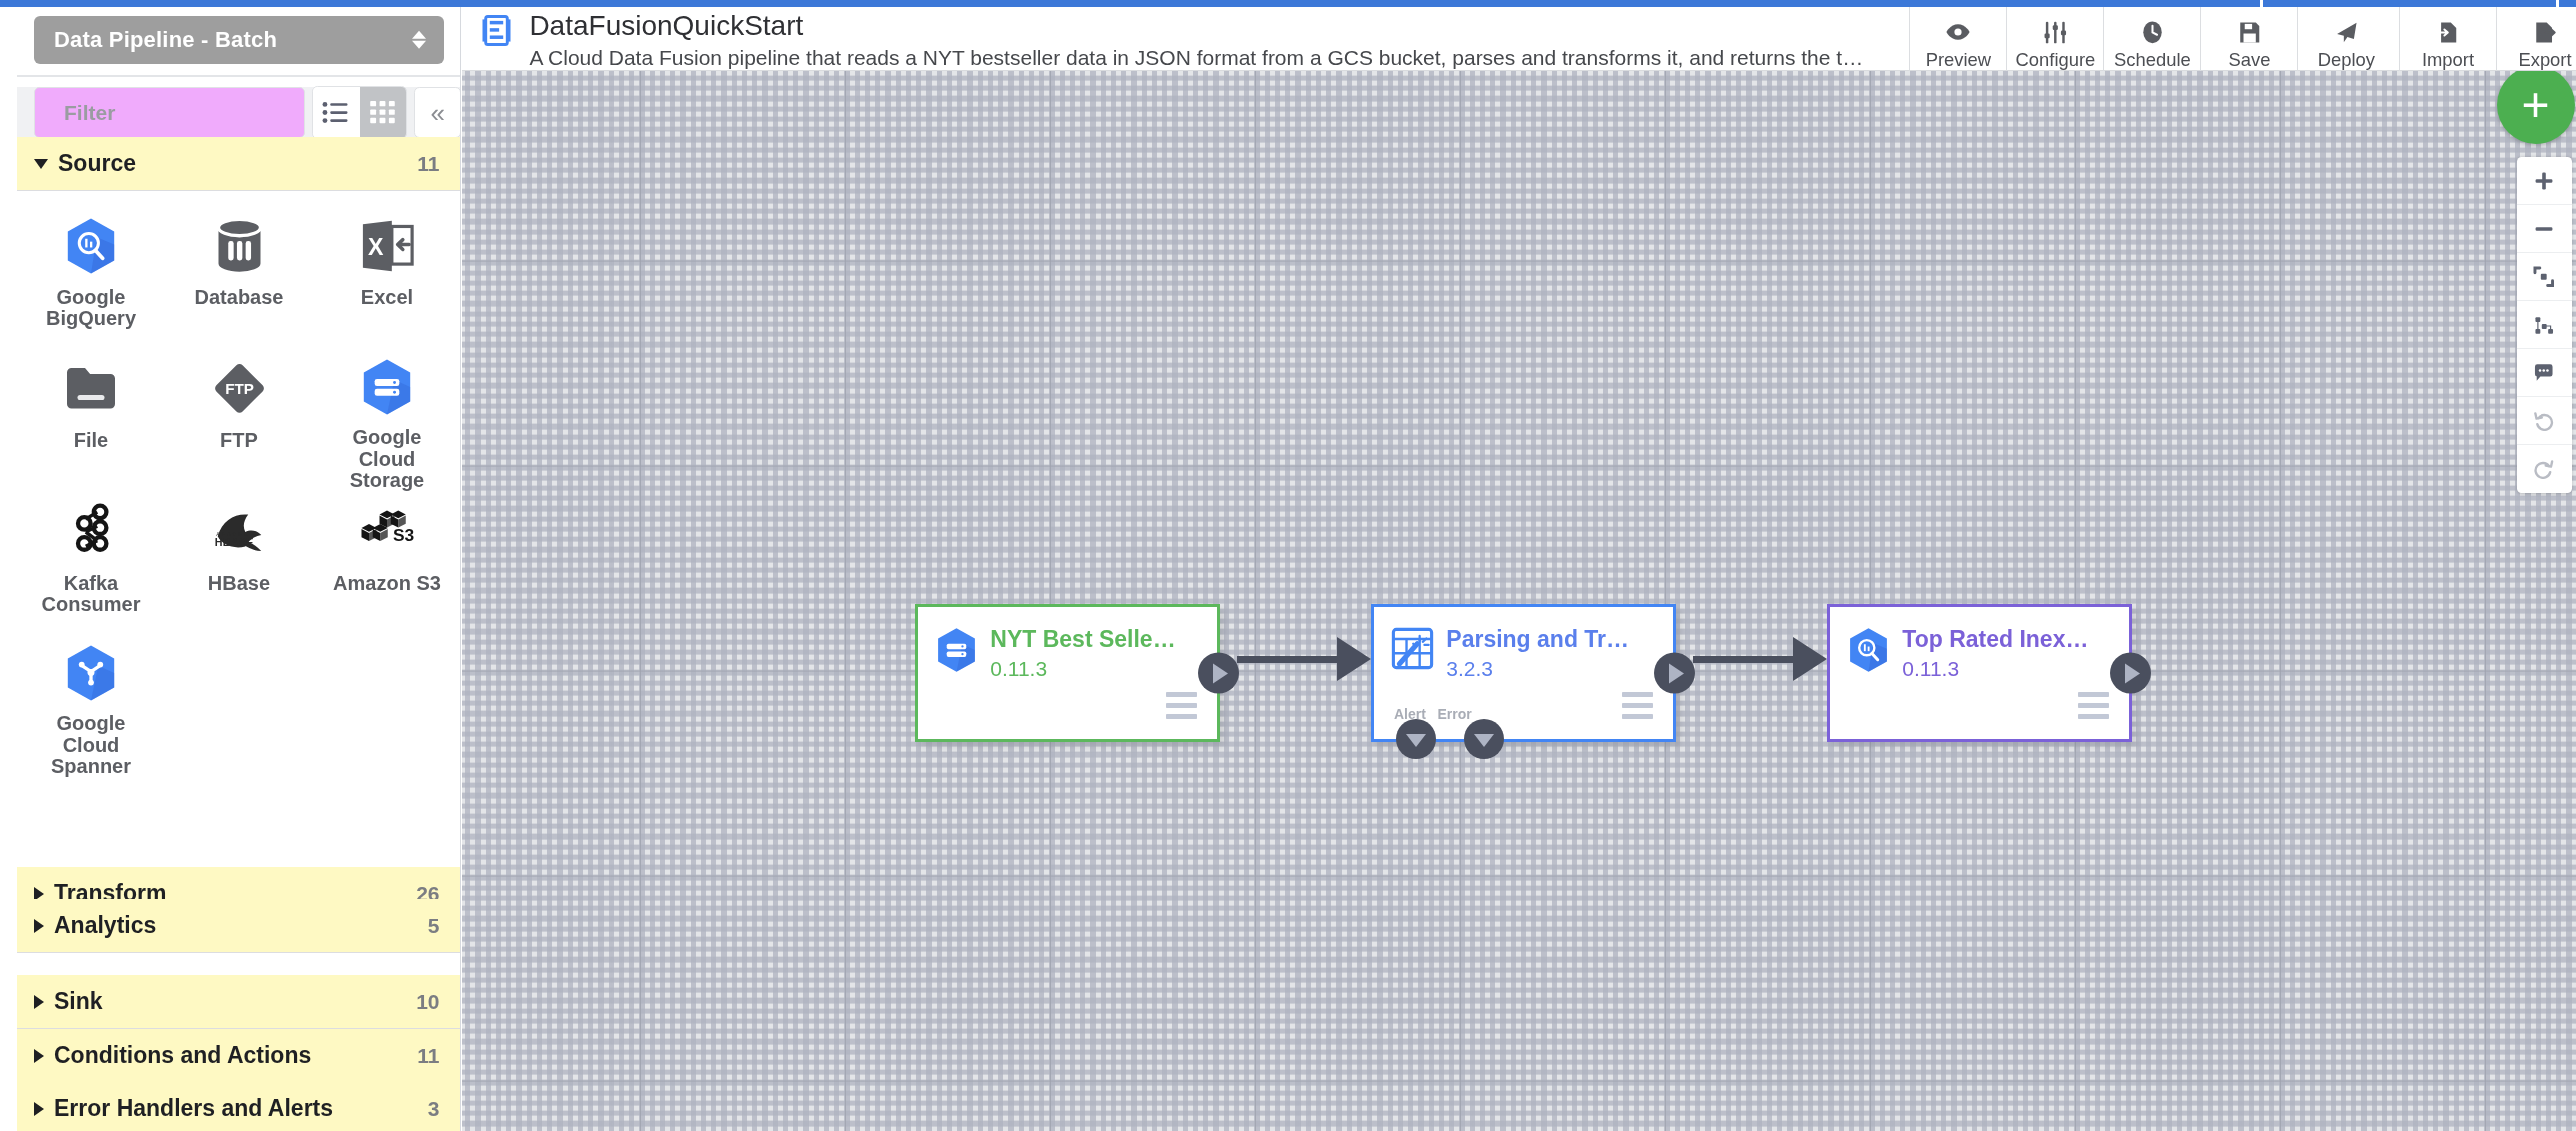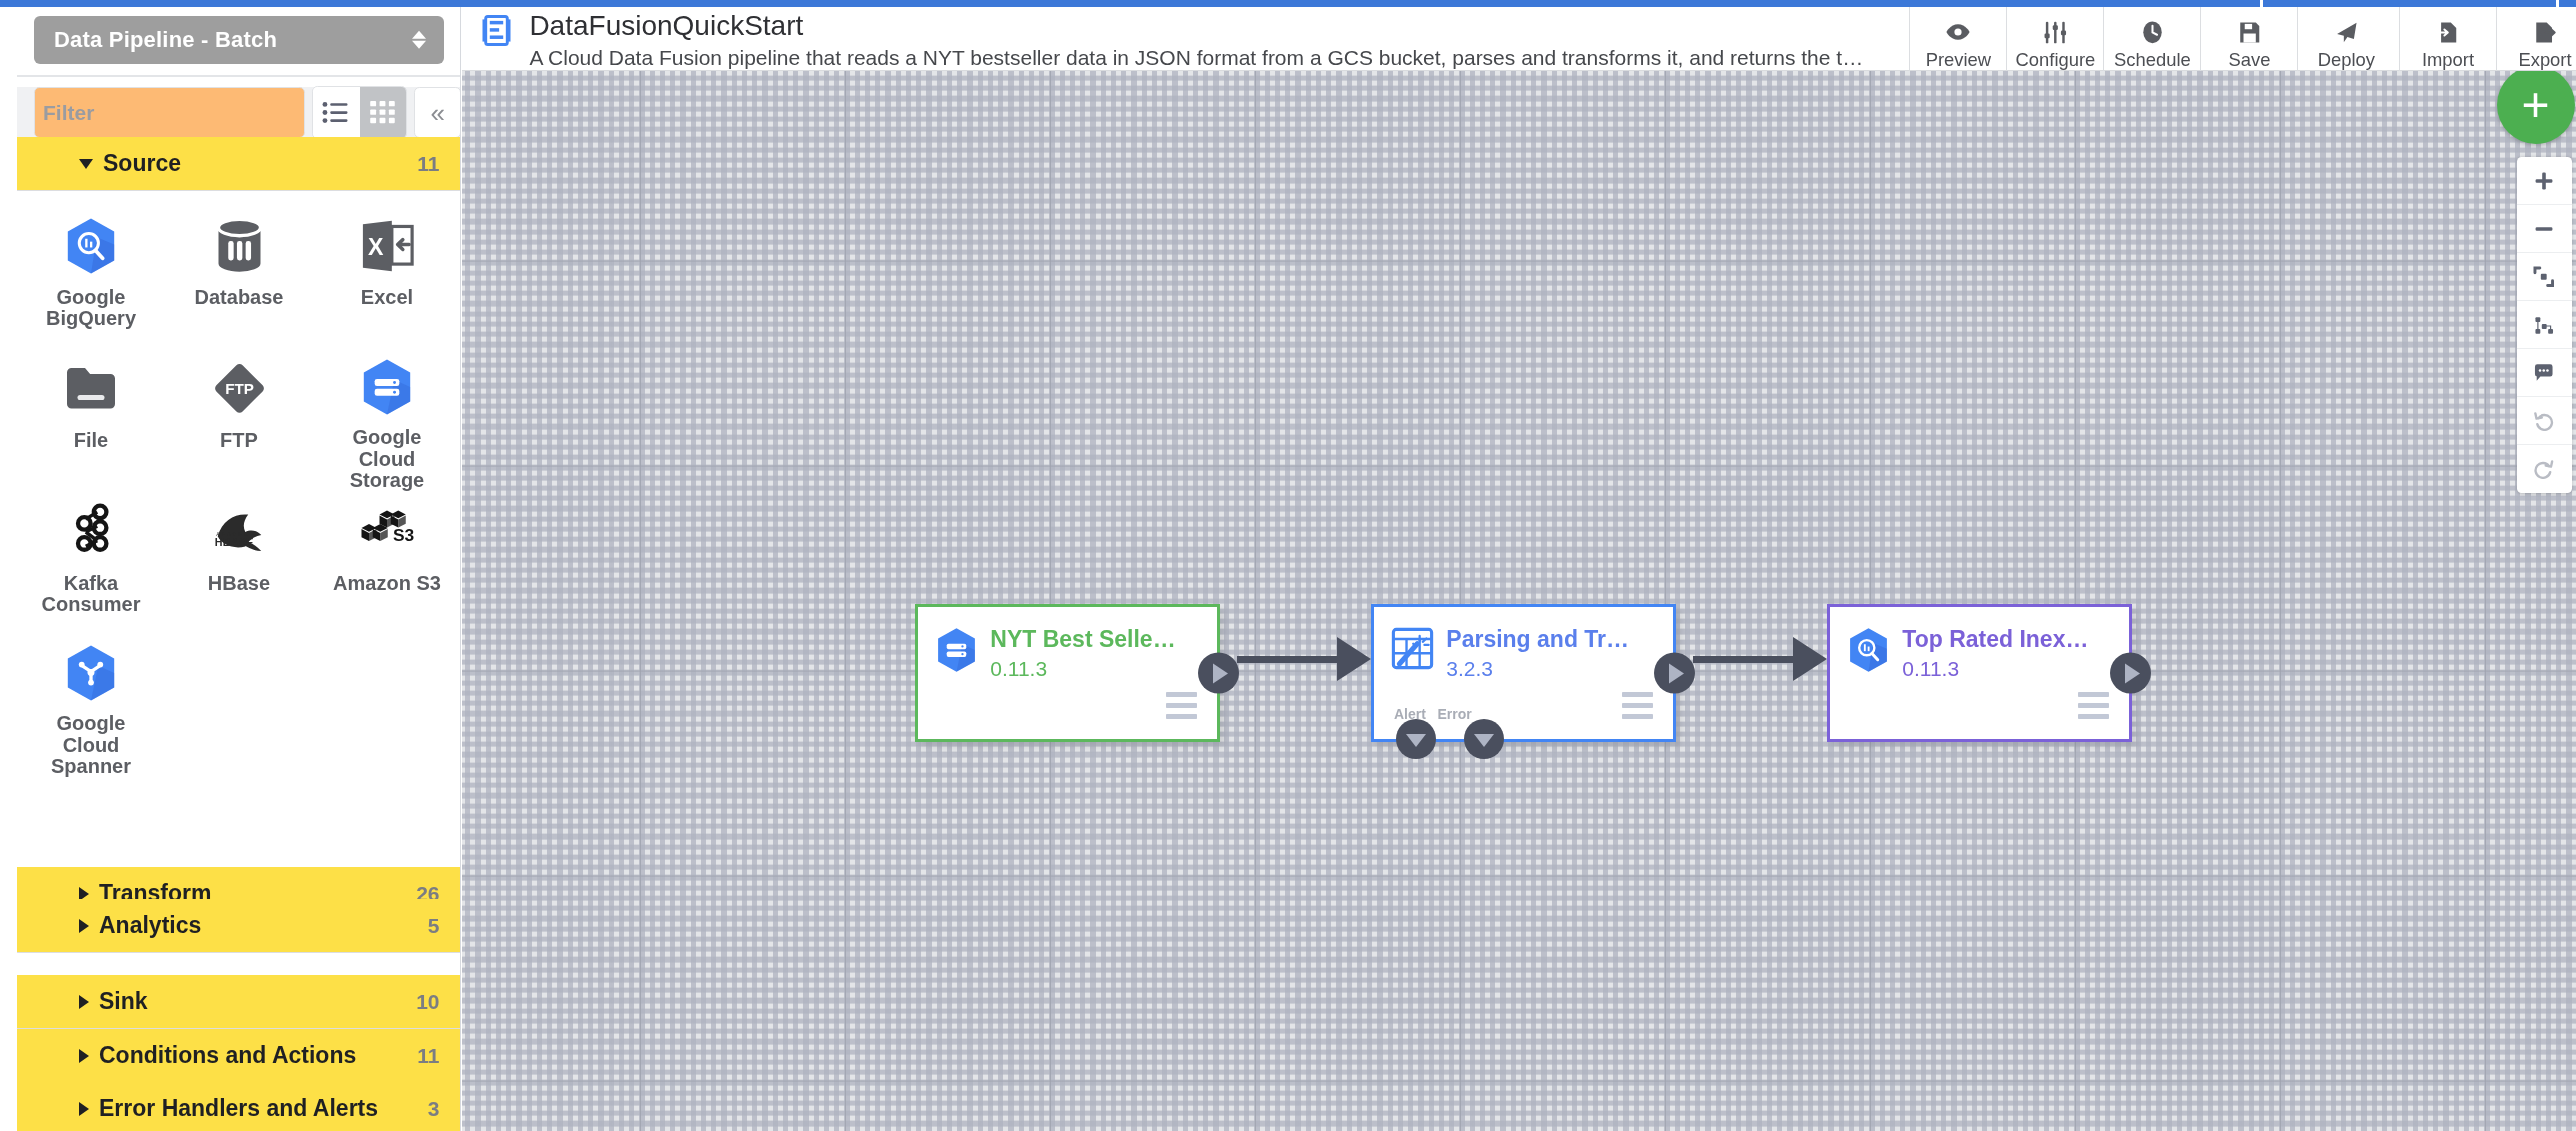--- a/index.html
+++ b/index.html
@@ -45,43 +45,43 @@
   .tri-up  { width: 0; height: 0; border-left: 7px solid transparent; border-right: 7px solid transparent; border-bottom: 8.4px solid #fff; }
   .tri-dn  { width: 0; height: 0; border-left: 7px solid transparent; border-right: 7px solid transparent; border-top: 8.4px solid #fff; }
 
   #sidebar-sep { position: absolute; top: 68px; left: 0; width: 444px; height: 1.5px; background: #e3e5e8; }
 
   #filter-row {
     position: absolute; top: 80px; left: 0; width: 444px; height: 51px;
     background: #f0f1f3; display: flex; align-items: center; padding-left: 17px; gap: 7px;
   }
   #filter-input {
-    width: 271px; height: 51px; background: #fdba74;
+    width: 271px; height: 51px; background: #f0abfc;
     border: 0.8px solid #e0e2e5; border-radius: 5.4px;
-    padding: 0 8px; font-size: 21px; color: #43454a;
+    padding: 0 29px; font-size: 21px; color: #43454a;
     font-family: "Liberation Sans", sans-serif;
   }
   #filter-input::placeholder { color: #9a9ca1; font-weight: 700; }
   .view-toggle { display: flex; border-radius: 5.4px; overflow: hidden; border: 0.8px solid #e0e2e5; }
   .view-btn {
     width: 51px; height: 51px; background: #fff;
     display: flex; align-items: center; justify-content: center; cursor: pointer;
   }
   .view-btn.active { background: #c1c3c6; }
   .collapse-btn {
     width: 51px; height: 51px; background: #fff; border: 0.8px solid #e0e2e5; border-radius: 5.4px;
     display: flex; align-items: center; justify-content: center; cursor: pointer;
     color: #8b8d92; font-size: 26px; line-height: 1;
   }
 
   
   .section-hdr {
     position: absolute; left: 0; width: 444px; height: 54px;
-    background: #fde047; border-bottom: 0.8px solid #dcdde0;
-    display: flex; align-items: center; cursor: pointer; padding-left: 45px;
+    background: #fef9c3; border-bottom: 0.8px solid #dcdde0;
+    display: flex; align-items: center; cursor: pointer;
   }
   .section-hdr .caret { margin-left: 17px; margin-right: 10px; color: #212121; font-size: 0; }
   .caret-down { width:0;height:0;border-left:7.7px solid transparent;border-right:7.7px solid transparent;border-top:10px solid #1f2023; }
   .caret-right { width:0;height:0;border-top:7.7px solid transparent;border-bottom:7.7px solid transparent;border-left:10px solid #1f2023; }
   .section-hdr .title { font-size: 23px; font-weight: 700; color: #1f2023; }
   .section-hdr .count { position: absolute; right: 21.5px; font-size: 21px; color: #7b7d82; font-weight: 700; }
 
   #source-hdr { top: 130px; }
 
   

